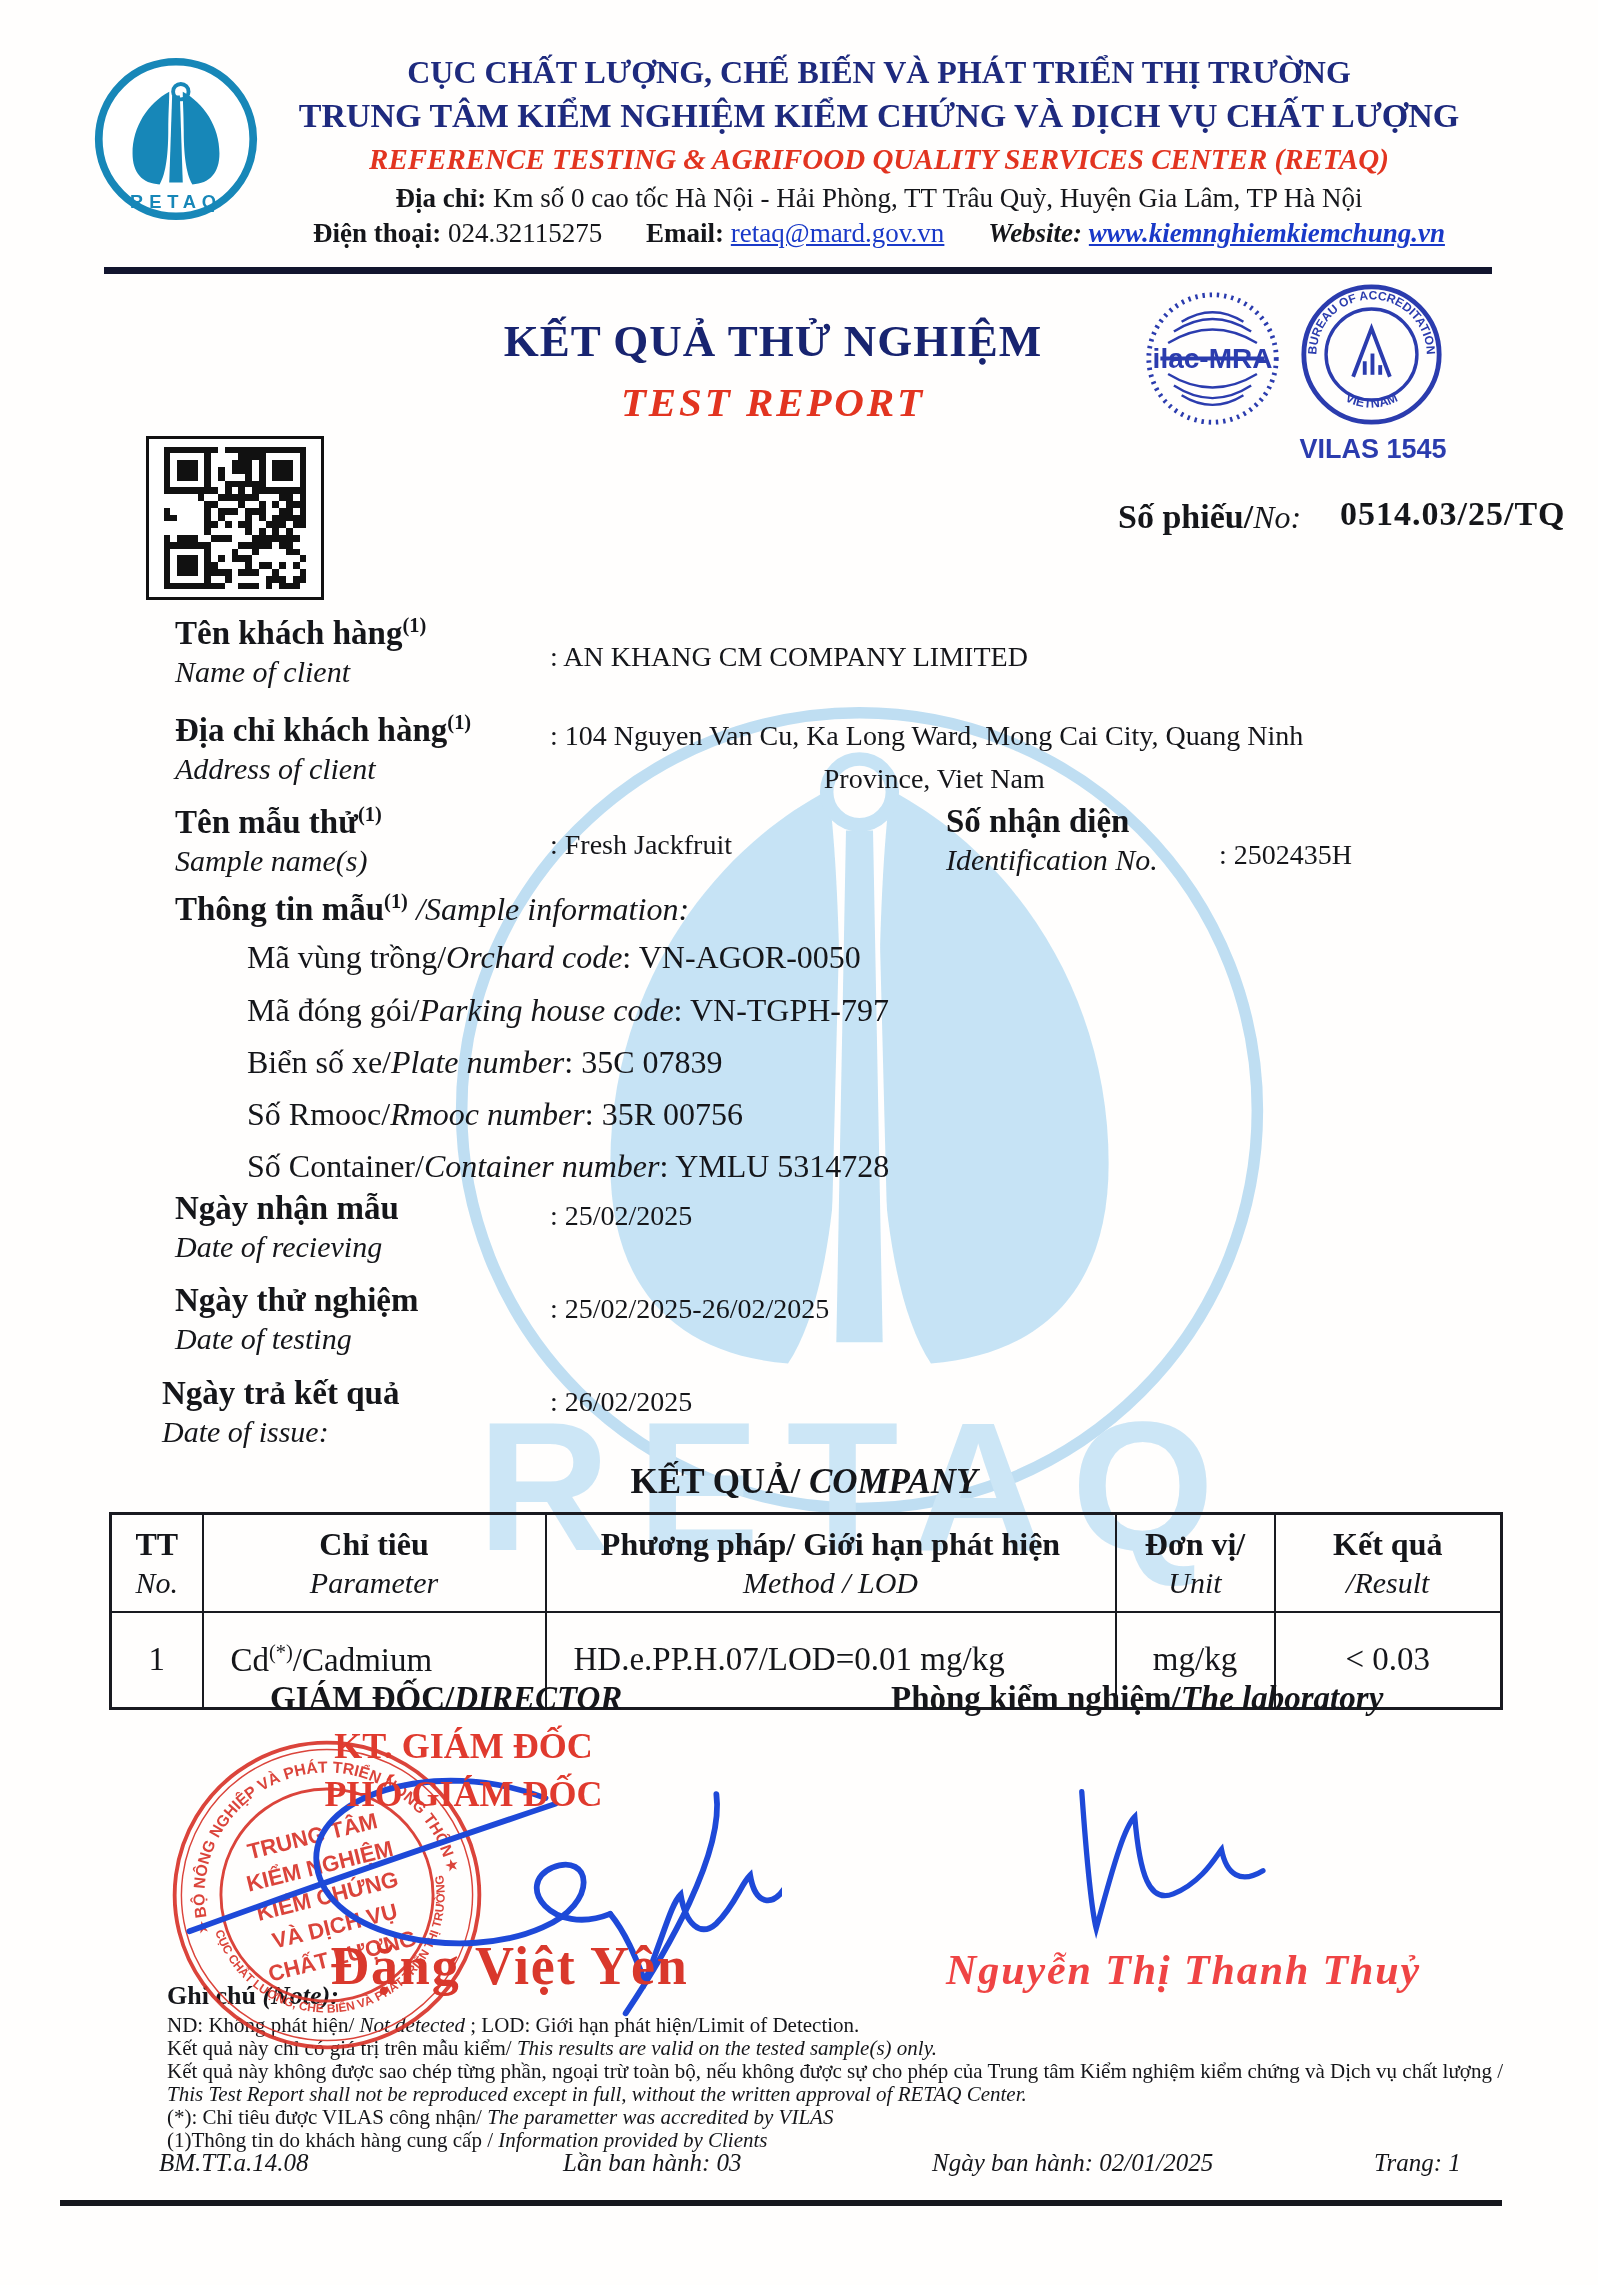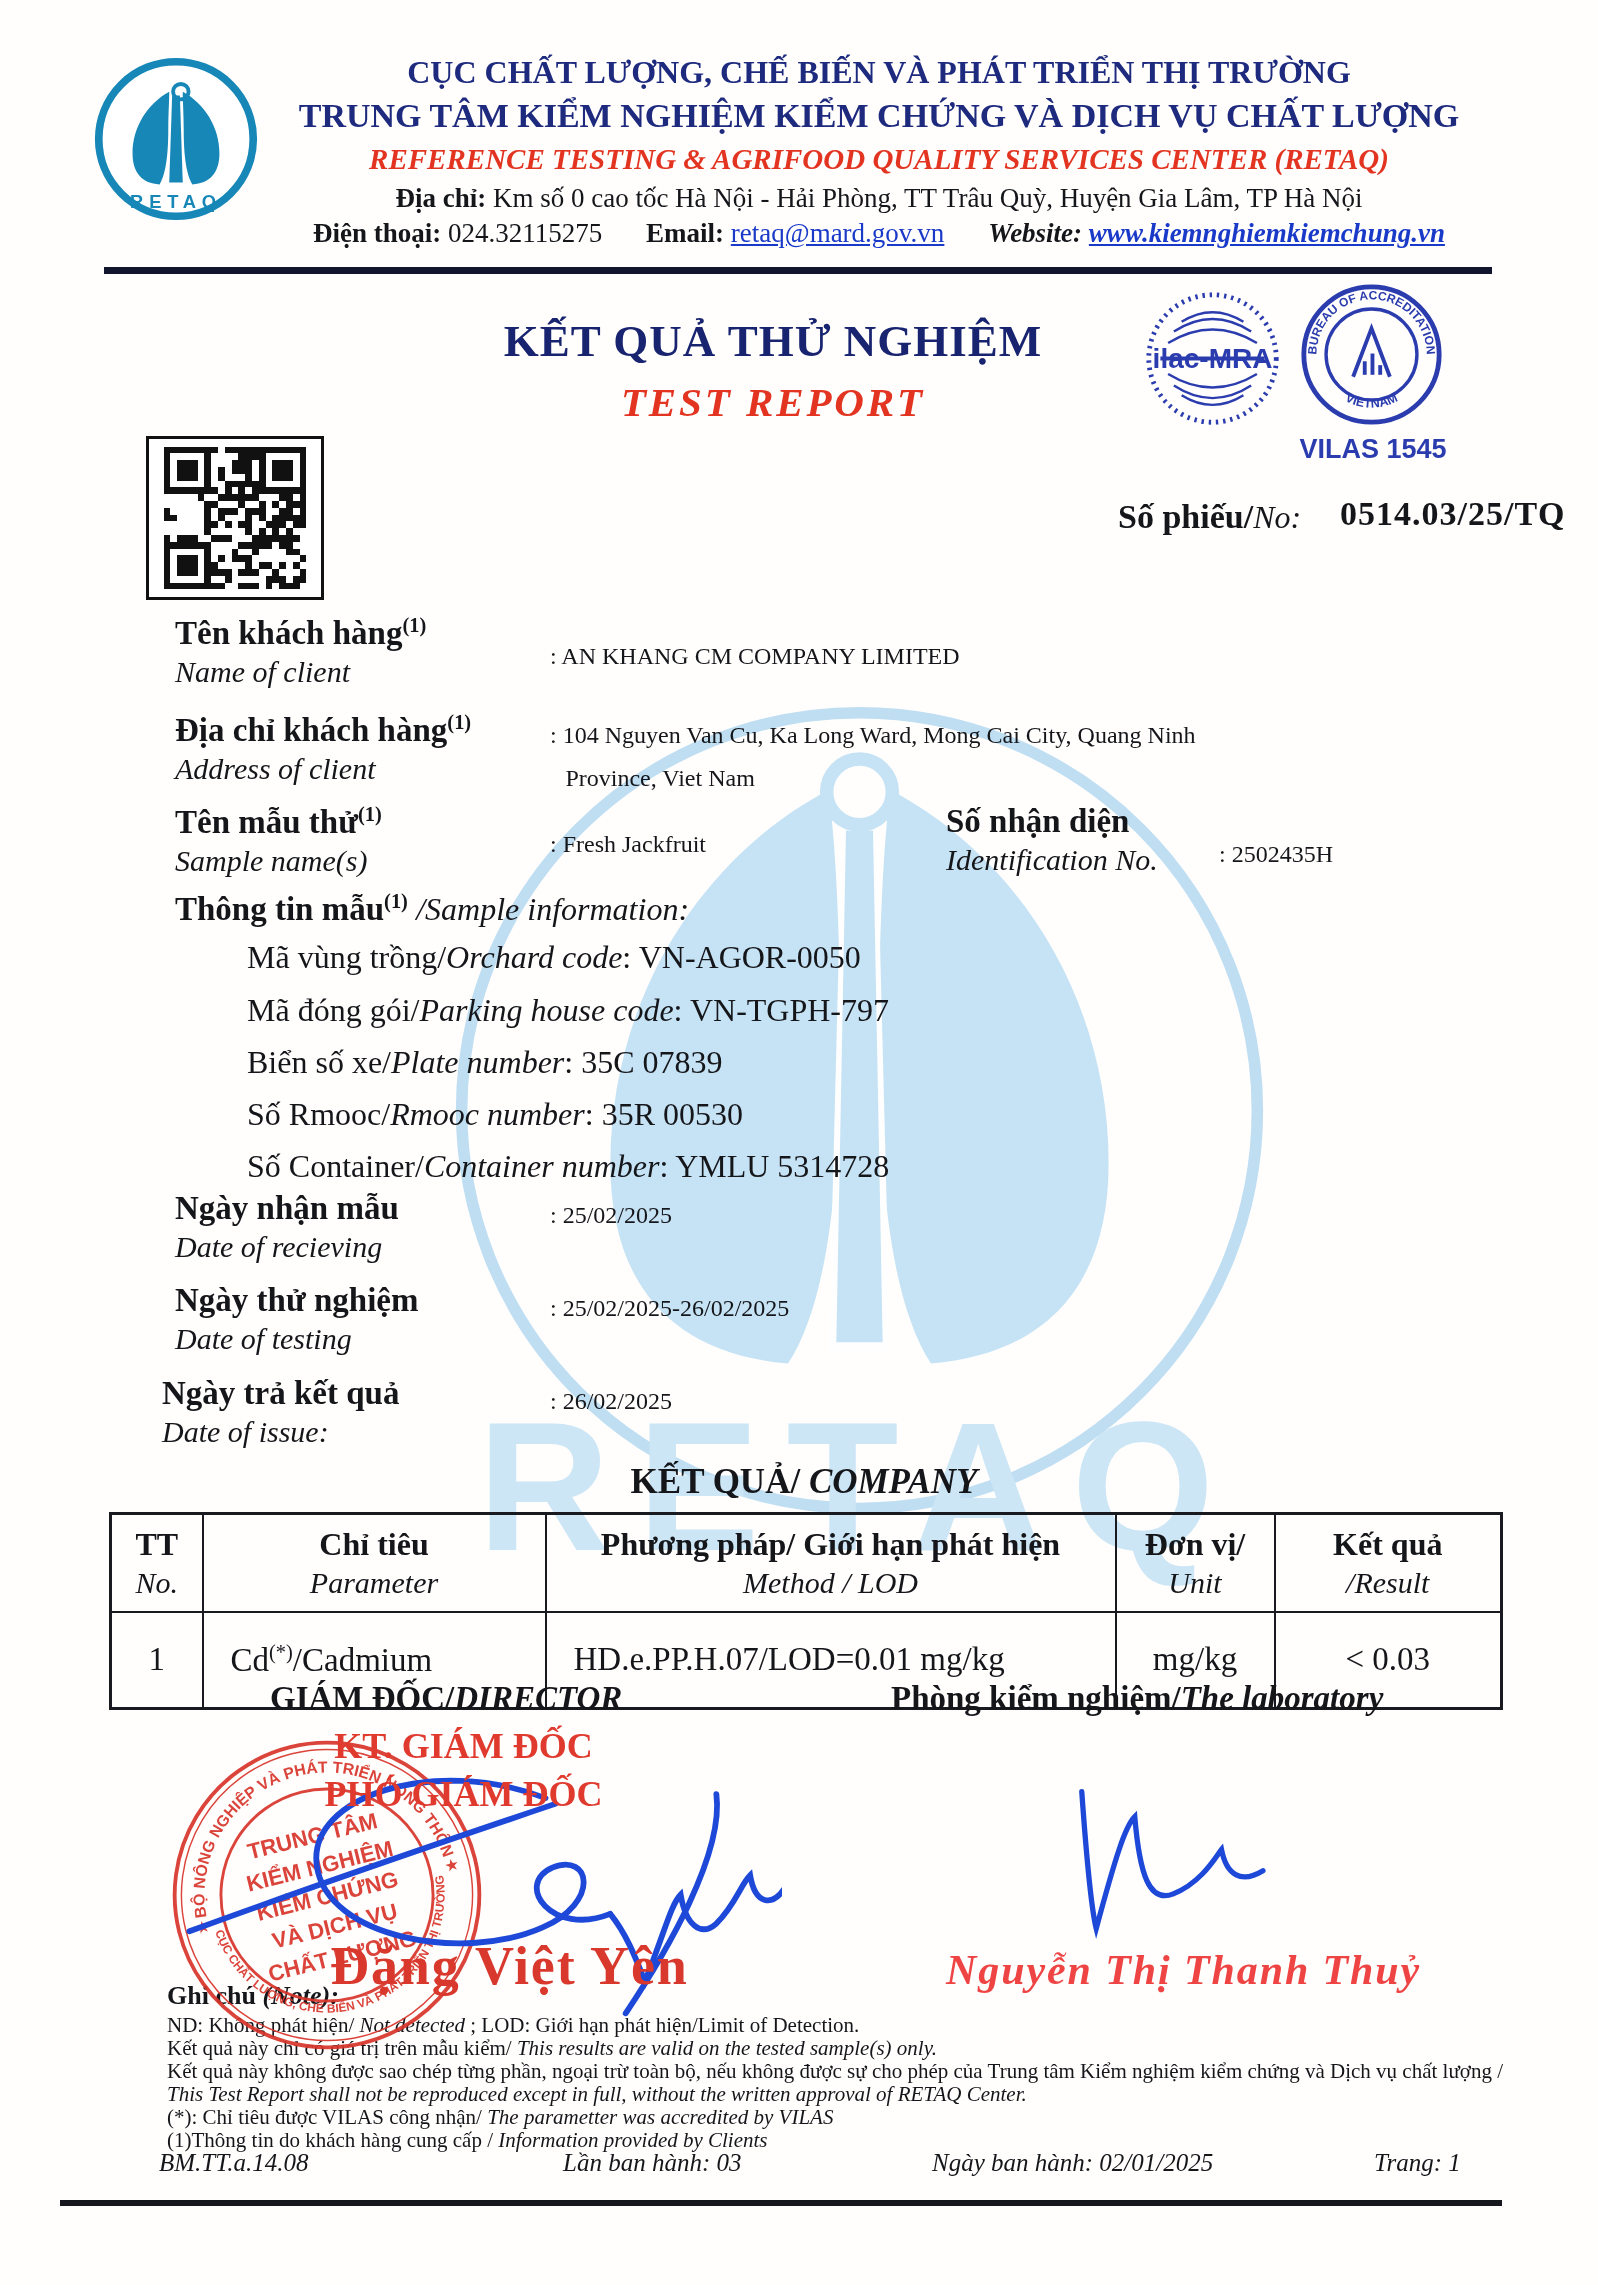--- a/index.html
+++ b/index.html
@@ -33,21 +33,21 @@
   
   .qr-box{position:absolute;left:146px;top:436px;width:172px;height:158px;background:#fff;
           border:3.9px solid #111;display:flex;align-items:center;justify-content:center;}
   .qr-grid{display:grid;grid-template-columns:repeat(21,6.8px);grid-template-rows:repeat(21,6.8px);}
   .qm{width:6.8px;height:6.8px;background:#fff;}
   .qm.on{background:#111;}
   
   .field{position:absolute;}
   .fl1{font-size:33px;font-weight:bold;line-height:1.1;}
   .fl2{font-size:30px;font-style:italic;margin-top:3.9px;}
-  .fval{position:absolute;font-size:24px;line-height:43px;}
+  .fval{position:absolute;font-size:28px;line-height:43px;text-align:center;}
   .sinfo{position:absolute;left:247px;font-size:32px;}
   
   .res-head{position:absolute;left:109px;width:1390px;top:1462px;text-align:center;font-size:35px;font-weight:bold;}
   .res-table{position:absolute;left:109px;top:1512px;border-collapse:collapse;table-layout:fixed;}
   .res-table td{border:2.4px solid #191a20;text-align:center;vertical-align:middle;padding:3.9px 5.8px;}
   .res-table{border:3.9px solid #191a20;}
   .th1{font-size:32px;font-weight:bold;line-height:1.25;}
   .th2{font-size:30px;font-style:italic;line-height:1.25;}
   .cell{font-size:33px;}
   .tleft{text-align:left !important;padding-left:27px !important;}
@@ -636,21 +636,21 @@
   <div class="sinfo z2" style="top:939px;">
     <span>Mã vùng trồng/</span><span class="i">Orchard code</span><span>: VN-AGOR-0050</span>
   </div>
   <div class="sinfo z2" style="top:992px;">
     <span>Mã đóng gói/</span><span class="i">Parking house code</span><span>: VN-TGPH-797</span>
   </div>
   <div class="sinfo z2" style="top:1044px;">
     <span>Biển số xe/</span><span class="i">Plate number</span><span>: 35C 07839</span>
   </div>
   <div class="sinfo z2" style="top:1096px;">
-    <span>Số Rmooc/</span><span class="i">Rmooc number</span><span>: 35R 00530</span>
+    <span>Số Rmooc/</span><span class="i">Rmooc number</span><span>: 35R 00756</span>
   </div>
   <div class="sinfo z2" style="top:1148px;">
     <span>Số Container/</span><span class="i">Container number</span><span>: YMLU 5314728</span>
   </div>
 
   <div class="field z2" style="left:175px;top:1190px;">
     <div class="fl1">Ngày nhận mẫu</div>
     <div class="fl2">Date of recieving</div>
   </div>
   <div class="fval z2" style="left:550px;top:1194px;">: 25/02/2025</div>

